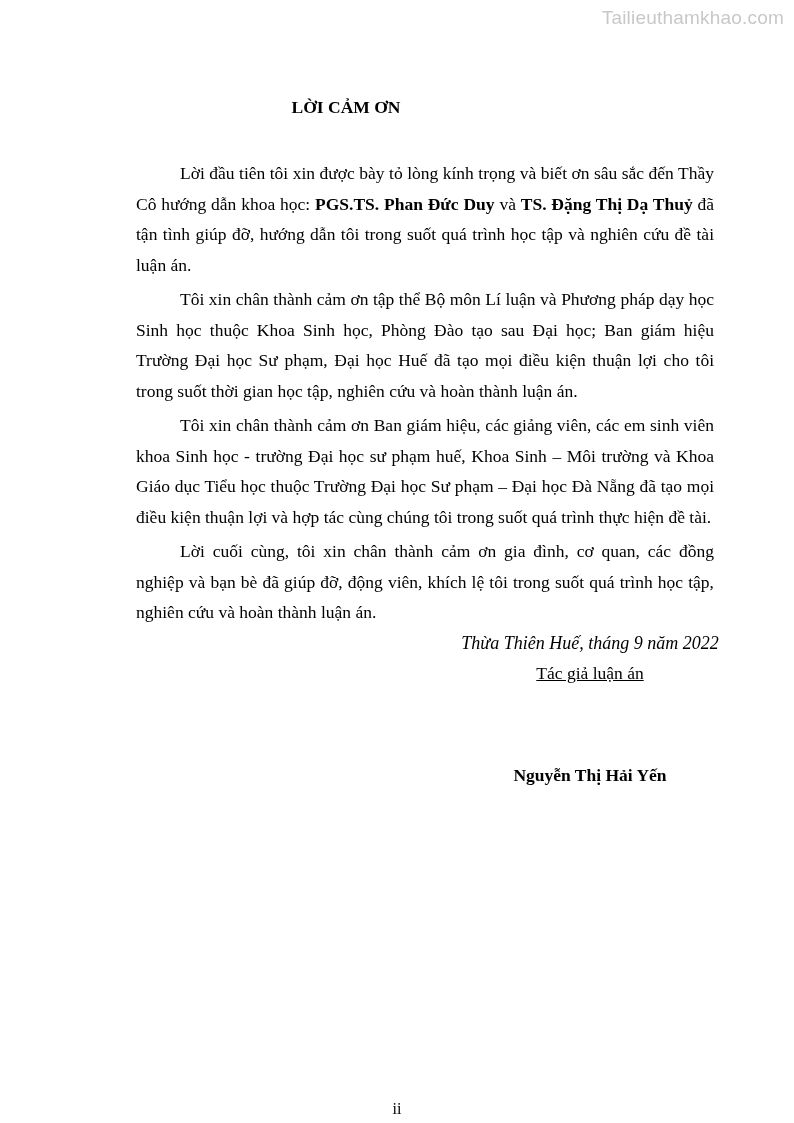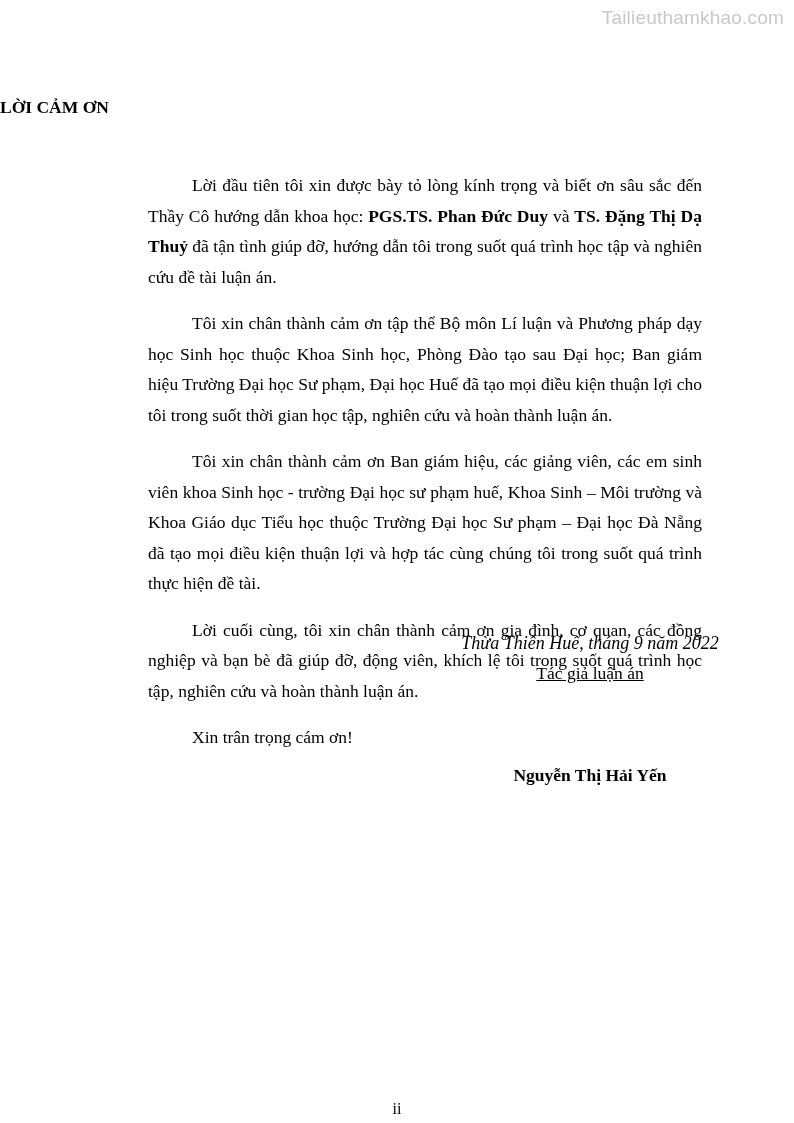--- a/index.html
+++ b/index.html
@@ -1,43 +1,42 @@
 <!DOCTYPE html>
 <html><head>
 <meta charset="utf-8">
 <style>
   html, body { margin:0; padding:0; background:#ffffff; }
   body { width:794px; height:1123px; position:relative; overflow:hidden;
          font-family:"Liberation Serif", serif; color:#000; }
   .watermark { position:absolute; top:7px; right:10px; font-family:"Liberation Sans", sans-serif;
                font-size:19px; color:#c8c8c8; letter-spacing:0.2px; }
-  .title { position:absolute; top:97px; left:0; width:692px; text-align:left;
+  .title { position:absolute; top:97px; left:0; width:692px; text-align:center;
            font-weight:bold; font-size:17.5px; }
   .body-text { position:absolute; top:154px; left:132px; width:586px; font-size:17.5px;
                line-height:30.5px; text-align:justify; }
-  .body-text p { margin:16px; text-indent:44px; text-align-last:left;font-family:Liberation Serif, serif; }
+  .body-text p { margin:4px; text-indent:44px; text-align-last:left;font-family:Liberation Serif, serif; }
   .sig-date { position:absolute; top:633px; left:440px; width:300px; text-align:center;
               font-style:italic; font-size:18px; }
   .sig-role { position:absolute; top:663px; left:440px; width:300px; text-align:center; font-size:17.5px;text-decoration:underline; }
   .sig-name { position:absolute; top:753px; left:440px; width:300px; text-align:center;
               font-weight:bold; font-size:17.5px;margin-top:12px; }
   .page-num { position:absolute; top:1100px; left:0; width:794px; text-align:center; font-size:16px; }
 </style>
 </head>
 <body>
 
 <div class="watermark">Tailieuthamkhao.com</div>
 
 <div class="title">LỜI CẢM ƠN</div>
 
 <div class="body-text">
   <p><span>Lời đầu tiên tôi xin được bày tỏ lòng kính trọng và biết ơn sâu sắc đến Thầy Cô hướng dẫn khoa học: </span><b>PGS.TS. Phan Đức Duy</b><span> và </span><b>TS. Đặng Thị Dạ Thuỷ</b><span> đã tận tình giúp đỡ, hướng dẫn tôi trong suốt quá trình học tập và nghiên cứu đề tài luận án.</span></p>
   <p>Tôi xin chân thành cảm ơn tập thể Bộ môn Lí luận và Phương pháp dạy học Sinh học thuộc Khoa Sinh học, Phòng Đào tạo sau Đại học; Ban giám hiệu Trường Đại học Sư phạm, Đại học Huế đã tạo mọi điều kiện thuận lợi cho tôi trong suốt thời gian học tập, nghiên cứu và hoàn thành luận án.</p>
   <p>Tôi xin chân thành cảm ơn Ban giám hiệu, các giảng viên, các em sinh viên khoa Sinh học - trường Đại học sư phạm huế, Khoa Sinh – Môi trường và Khoa Giáo dục Tiểu học thuộc Trường Đại học Sư phạm – Đại học Đà Nẵng đã tạo mọi điều kiện thuận lợi và hợp tác cùng chúng tôi trong suốt quá trình thực hiện đề tài.</p>
   <p>Lời cuối cùng, tôi xin chân thành cảm ơn gia đình, cơ quan, các đồng nghiệp và bạn bè đã giúp đỡ, động viên, khích lệ tôi trong suốt quá trình học tập, nghiên cứu và hoàn thành luận án.</p>
-  <p>Xin trân trọng cám ơn!</p>
 </div>
 
 <div class="sig-date">Thừa Thiên Huế, tháng 9 năm 2022</div>
 <div class="sig-role">Tác giả luận án</div>
 <div class="sig-name">Nguyễn Thị Hải Yến</div>
 
 <div class="page-num">ii</div>
 
 </body></html>

